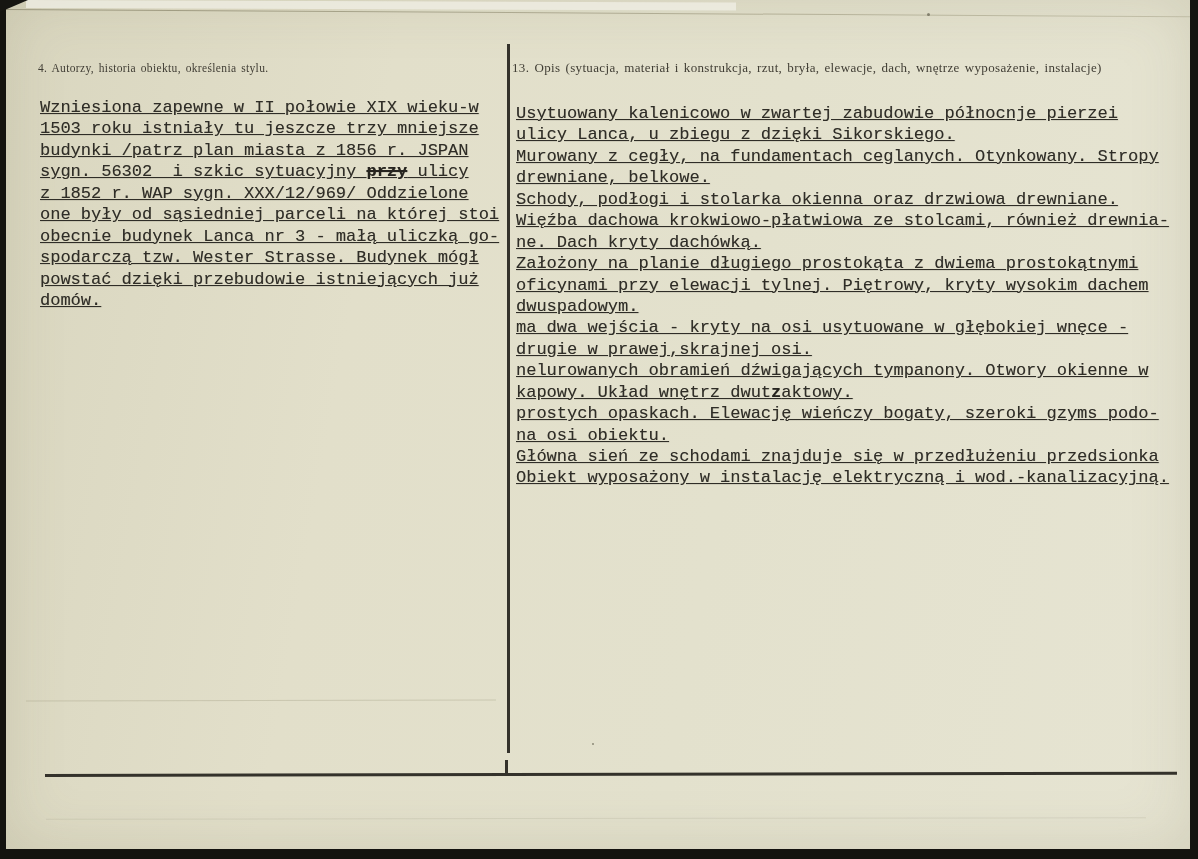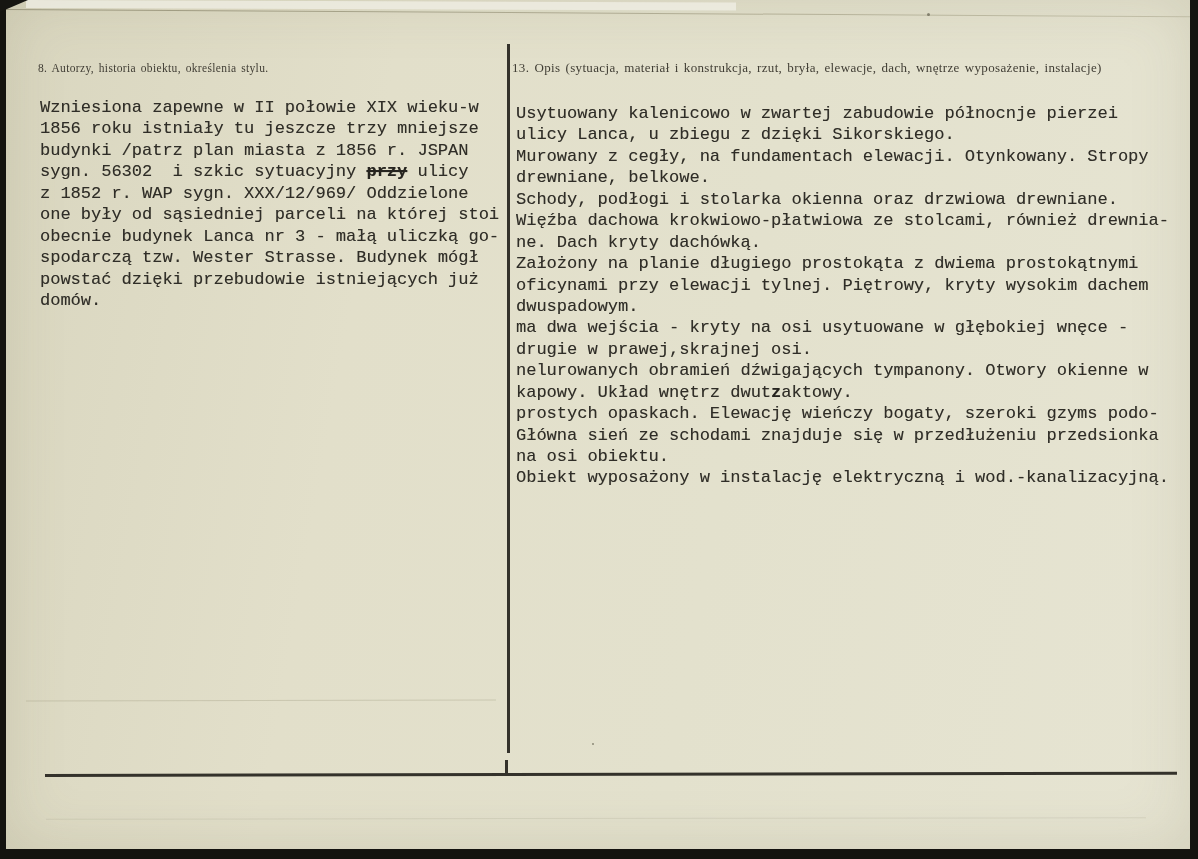--- a/index.html
+++ b/index.html
@@ -73,21 +73,21 @@
   
   .tw-block {
     position: absolute;
     font-family: "Liberation Mono", "DejaVu Sans Mono", monospace;
     font-size: 17px;
     color: #2f2d27;
     text-shadow: 0.3px 0.3px 0 rgba(40,38,30,0.35);
   }
   .tw-left  { left: 34px;  top: 97px; width: 472px; }
   .tw-right { left: 510px; top: 103px; width: 678px; }
-  .tw-line { display: block; height: 21.45px; line-height: 21.45px; white-space: pre; }
+  .tw-line { display: block; height: 21.45px; line-height: 21.45px; white-space: pre; text-decoration: underline; }
 
   .seg-strike {
     font-weight: bold;
     text-decoration: line-through;
     text-decoration-thickness: 2px;
     color: #26241f;
   }
   .seg-bold { font-weight: bold; color: #26241f; }
 
   
@@ -99,55 +99,55 @@
 <body>
 
 <div class="scan">
 
   <div class="paper">
     <div class="top-sliver"></div>
     <div class="paper-edge-top"></div>
     <div class="crease crease-1"></div>
     <div class="crease crease-2"></div>
 
-    <div class="col-heading heading-left">8. Autorzy, historia obiektu, określenia stylu.</div>
+    <div class="col-heading heading-left">4. Autorzy, historia obiektu, określenia stylu.</div>
 
     <div class="col-heading heading-right">13. Opis (sytuacja, materiał i konstrukcja, rzut, bryła, elewacje, dach, wnętrze wyposażenie, instalacje)</div>
 
     <div class="tw-block tw-left">
         <div class="tw-line">Wzniesiona zapewne w II połowie XIX wieku-w</div>
-        <div class="tw-line">1856 roku istniały tu jeszcze trzy mniejsze</div>
+        <div class="tw-line">1503 roku istniały tu jeszcze trzy mniejsze</div>
         <div class="tw-line">budynki /patrz plan miasta z 1856 r. JSPAN</div>
         <div class="tw-line">sygn. 56302  i szkic sytuacyjny <span class="seg-strike">przy</span> ulicy</div>
         <div class="tw-line">z 1852 r. WAP sygn. XXX/12/969/ Oddzielone</div>
         <div class="tw-line">one były od sąsiedniej parceli na której stoi</div>
         <div class="tw-line">obecnie budynek Lanca nr 3 - małą uliczką go-</div>
         <div class="tw-line">spodarczą tzw. Wester Strasse. Budynek mógł</div>
         <div class="tw-line">powstać dzięki przebudowie istniejących już</div>
         <div class="tw-line">domów.</div>
       </div>
 
     <div class="tw-block tw-right">
         <div class="tw-line">Usytuowany kalenicowo w zwartej zabudowie północnje pierzei</div>
         <div class="tw-line">ulicy Lanca, u zbiegu z dzięki Sikorskiego.</div>
-        <div class="tw-line">Murowany z cegły, na fundamentach elewacji. Otynkowany. Stropy</div>
+        <div class="tw-line">Murowany z cegły, na fundamentach ceglanych. Otynkowany. Stropy</div>
         <div class="tw-line">drewniane, belkowe.</div>
         <div class="tw-line">Schody, podłogi i stolarka okienna oraz drzwiowa drewniane.</div>
         <div class="tw-line">Więźba dachowa krokwiowo-płatwiowa ze stolcami, również drewnia-</div>
         <div class="tw-line">ne. Dach kryty dachówką.</div>
         <div class="tw-line">Założony na planie długiego prostokąta z dwiema prostokątnymi</div>
         <div class="tw-line">oficynami przy elewacji tylnej. Piętrowy, kryty wysokim dachem</div>
         <div class="tw-line">dwuspadowym.</div>
         <div class="tw-line">ma dwa wejścia - kryty na osi usytuowane w głębokiej wnęce -</div>
         <div class="tw-line">drugie w prawej,skrajnej osi.</div>
         <div class="tw-line">nelurowanych obramień dźwigających tympanony. Otwory okienne w</div>
         <div class="tw-line">kapowy. Układ wnętrz dwut<span class="seg-bold">z</span>aktowy.</div>
         <div class="tw-line">prostych opaskach. Elewację wieńczy bogaty, szeroki gzyms podo-</div>
+        <div class="tw-line">na osi obiektu.</div>
         <div class="tw-line">Główna sień ze schodami znajduje się w przedłużeniu przedsionka</div>
-        <div class="tw-line">na osi obiektu.</div>
         <div class="tw-line">Obiekt wyposażony w instalację elektryczną i wod.-kanalizacyjną.</div>
       </div>
 
     <div class="divider-v"></div>
     <div class="divider-v-dash"></div>
     <div class="rule-bottom"></div>
 
     <div class="speck speck-1"></div>
     <div class="speck speck-2"></div>
   </div>

